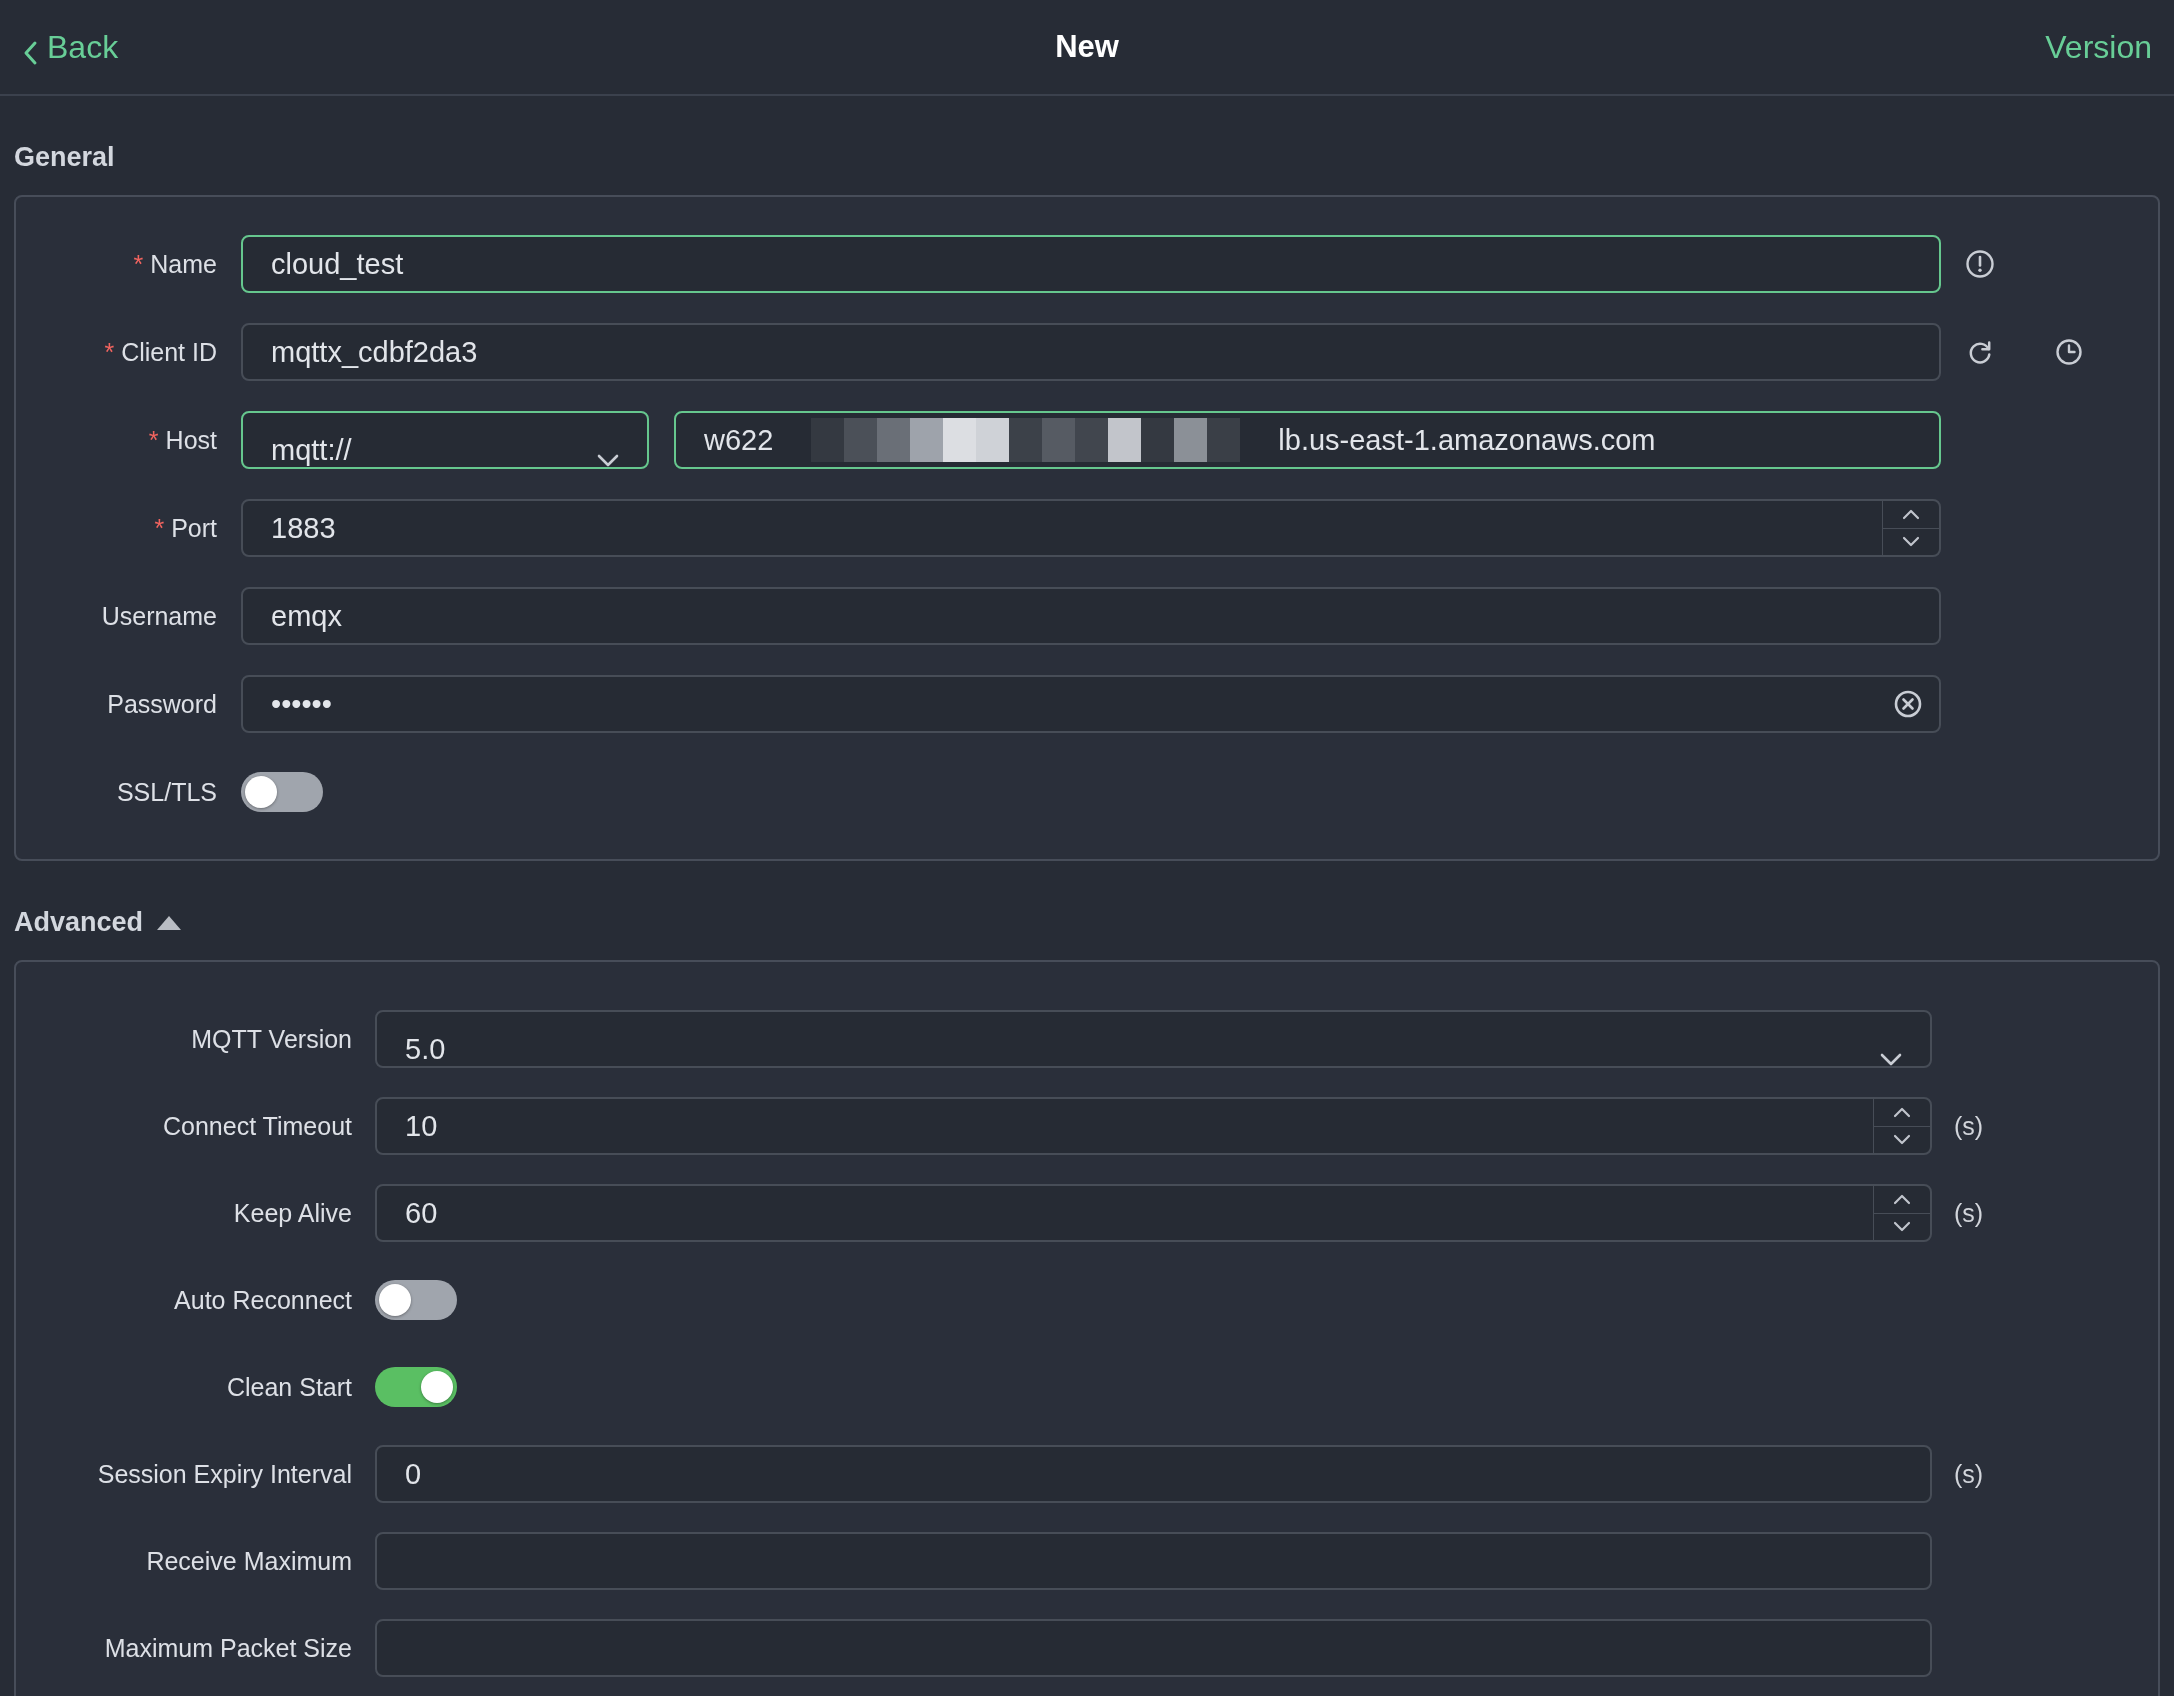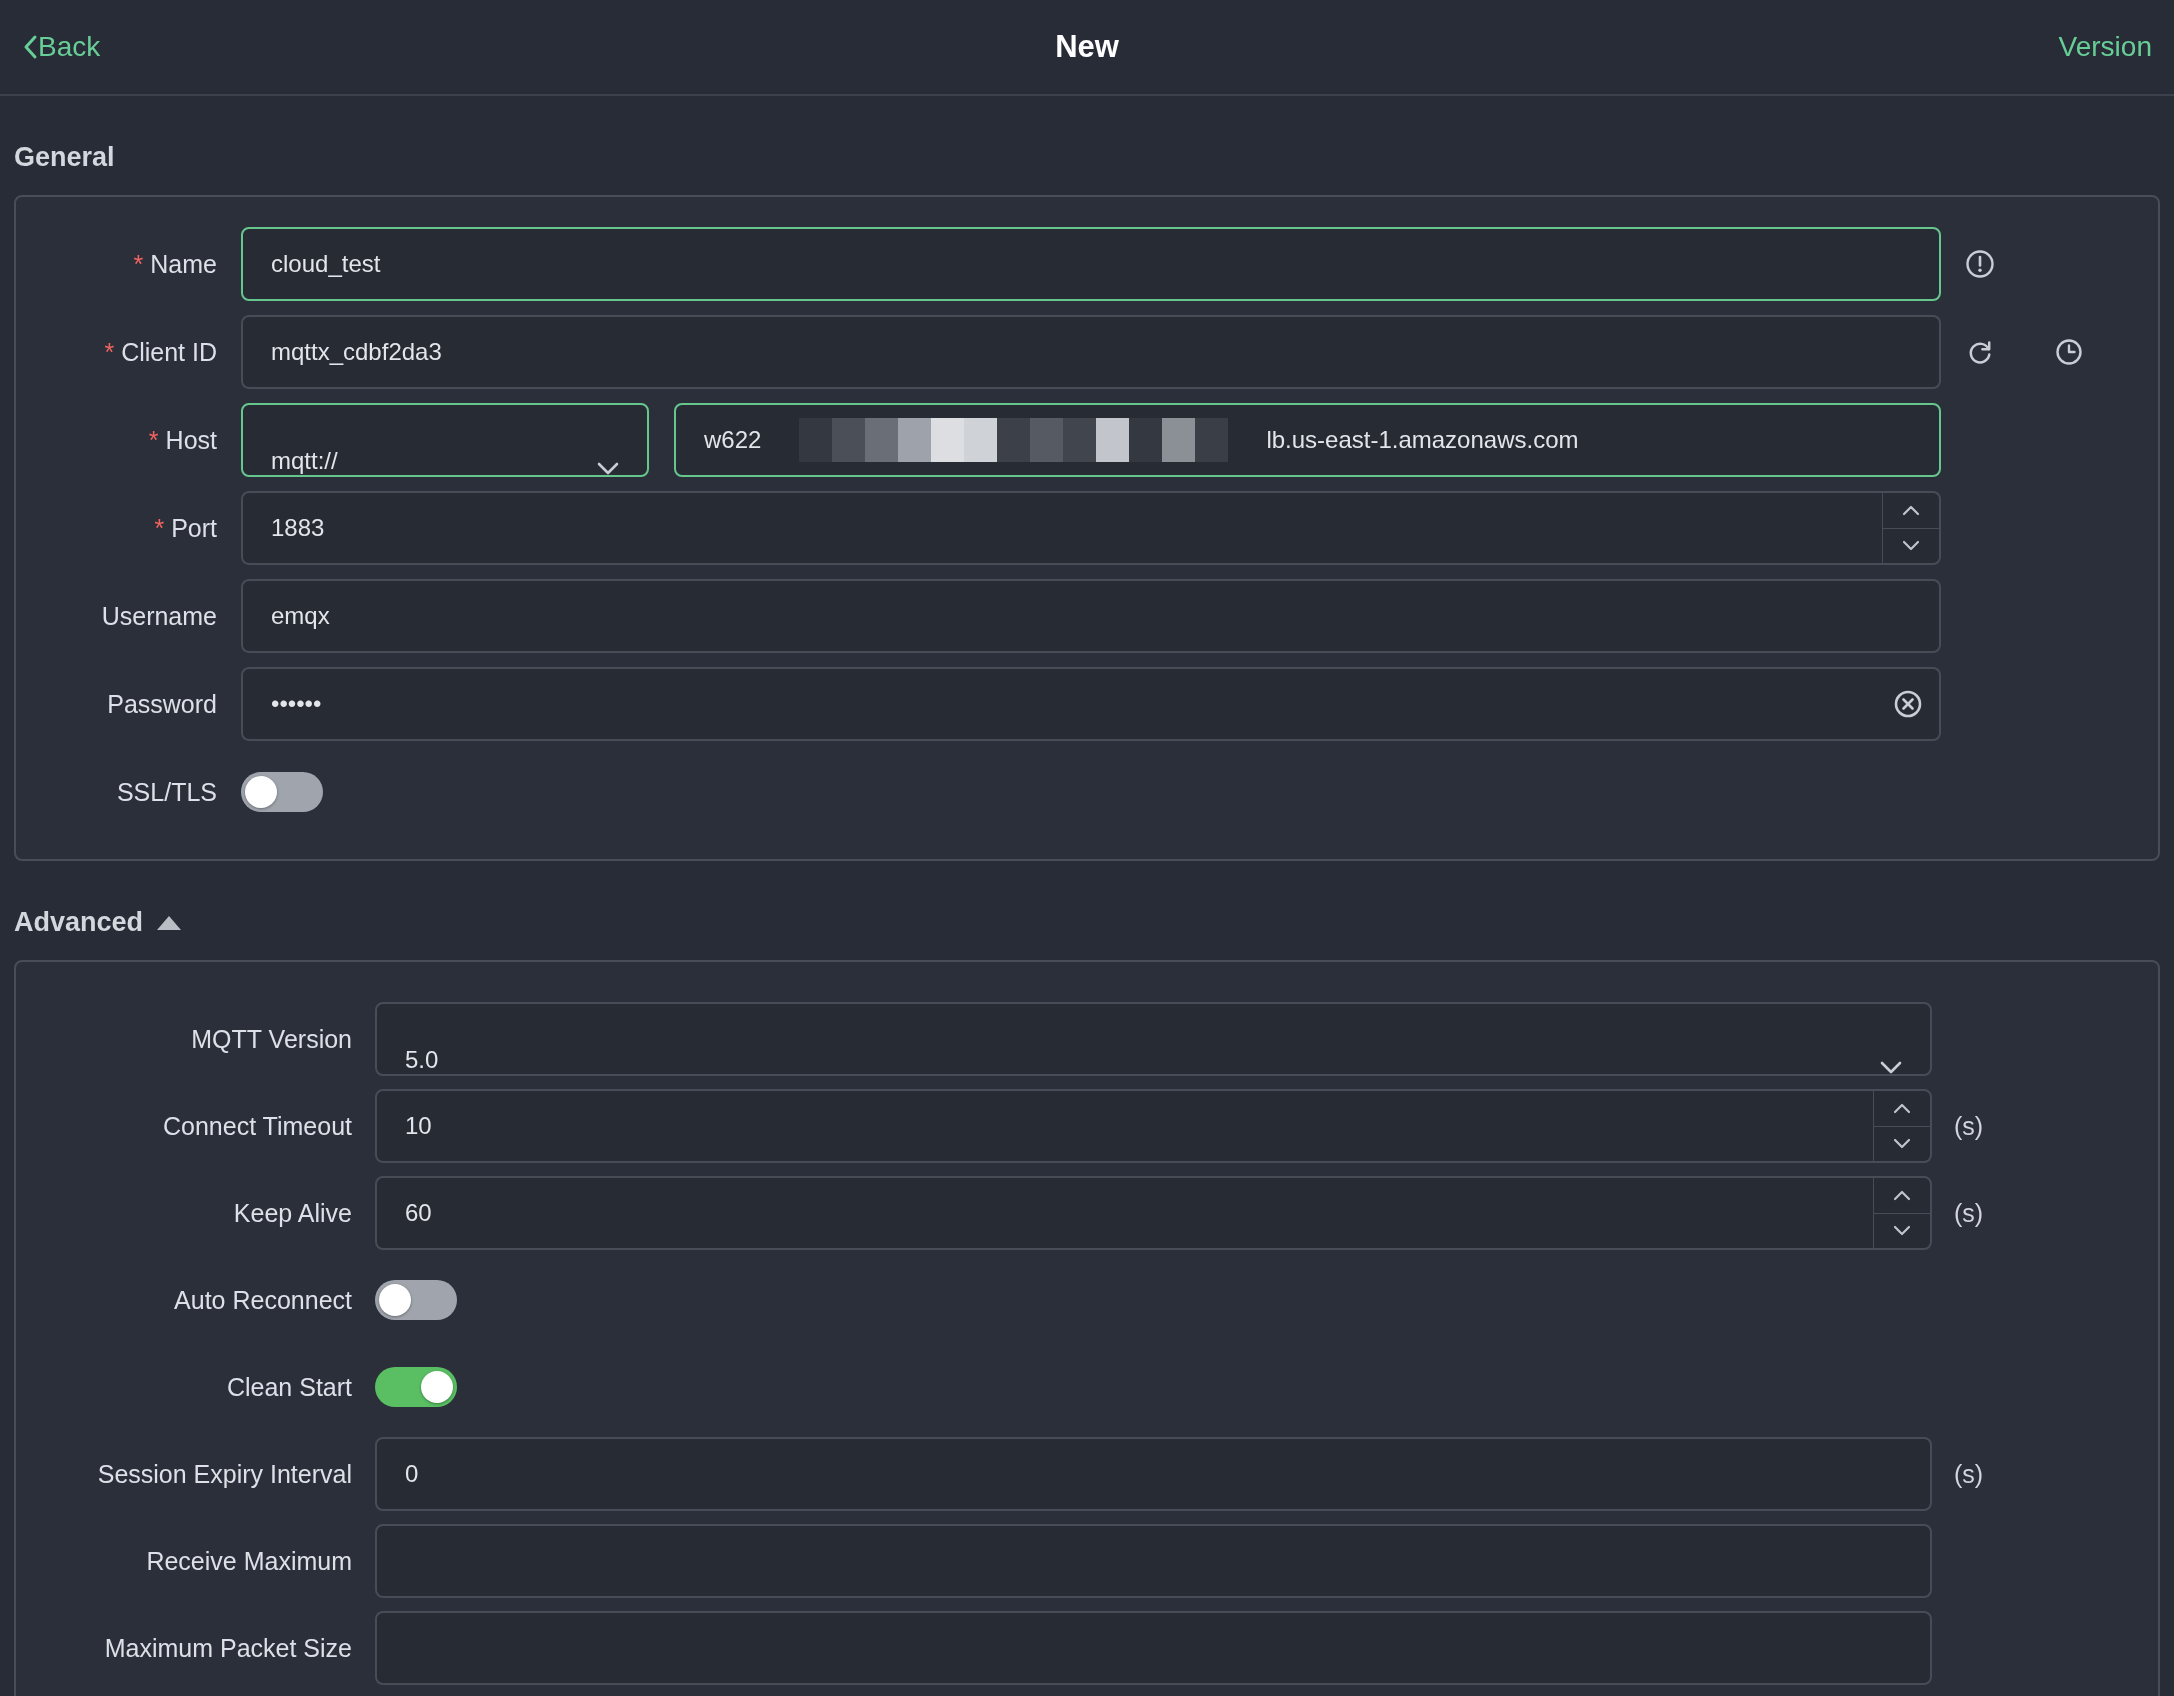--- a/index.html
+++ b/index.html
@@ -11,22 +11,22 @@
     overflow: hidden;
   }
   
   .topbar {
     position: relative; height: 96px;
     display: flex; align-items: center; justify-content: space-between;
     padding: 0 22px;
     border-bottom: 2px solid #3b414d;
   }
   .tb-link {
-    color: #68ce97; font-size: 28px; cursor: pointer;
-    display: flex; align-items: center; gap: 0;
+    color: #68ce97; font-size: 32px; cursor: pointer;
+    display: flex; align-items: flex-end; gap: 9px;
     background: none; border: none; font-family: inherit;
   }
   .tb-title {
     position: absolute; left: 50%; transform: translateX(-50%);
     font-size: 31px; font-weight: bold; color: #ffffff;
   }
   
   .section-head {
     margin: 46px 16px 22px 14px;
     font-size: 27px; font-weight: bold; color: #d3d7de;
@@ -46,23 +46,23 @@
   
   .row { display: flex; align-items: center; height: 58px; margin-bottom: 30px; }
   .card.adv .row { margin-bottom: 29px; }
   .row:last-child { margin-bottom: 0; }
   .lbl { width: 201px; text-align: right; font-size: 25px; color: #dde0e6; flex: none; }
   .card.adv .lbl { width: 336px; }
   .lbl .req { color: #f1645f; margin-right: 7px; }
   .ctrl { margin-left: 24px; display: flex; align-items: center; }
   .card.adv .ctrl { margin-left: 23px; }
   .inp {
-    height: 74px; background: #262b34;
+    height: 58px; background: #262b34;
     border: 2px solid #474d57; border-radius: 8px;
-    color: #e2e5ea; font-size: 24px; font-family: inherit;
+    color: #e2e5ea; font-size: 29px; font-family: inherit;
     padding: 0 28px; outline: none;
   }
   .inp.focus { border-color: #66c78e; }
   .w-main { width: 1700px; }
   .w-adv  { width: 1557px; }
   .inp-wrap { position: relative; display: flex; align-items: center; }
   .inp-wrap > .inp { padding-right: 80px; }
   
   .select {
     display: flex; align-items: flex-end; justify-content: space-between;

